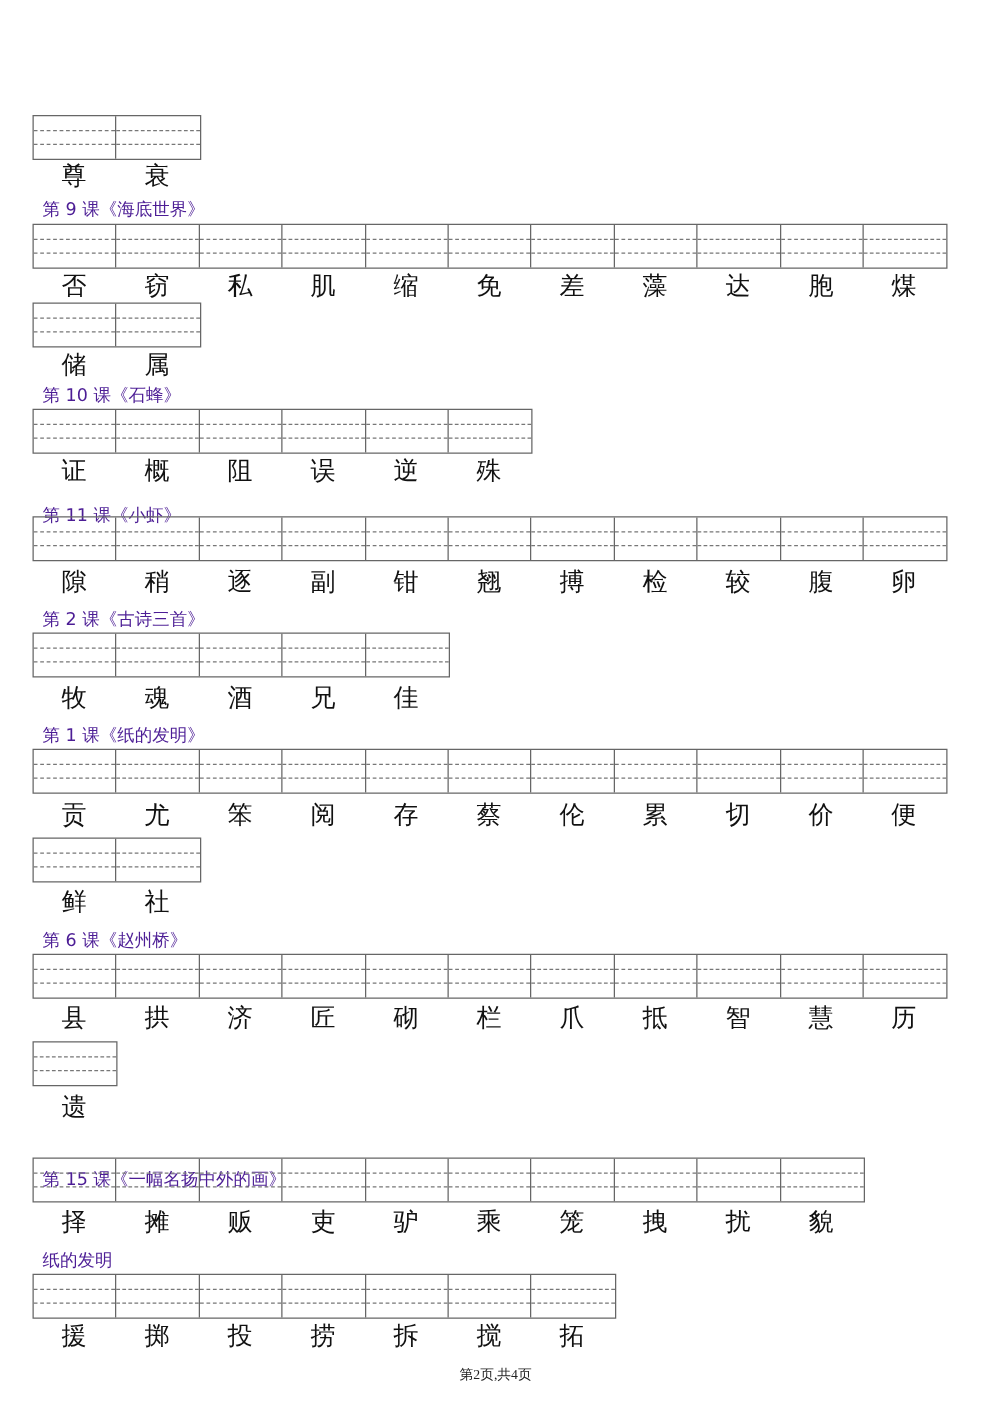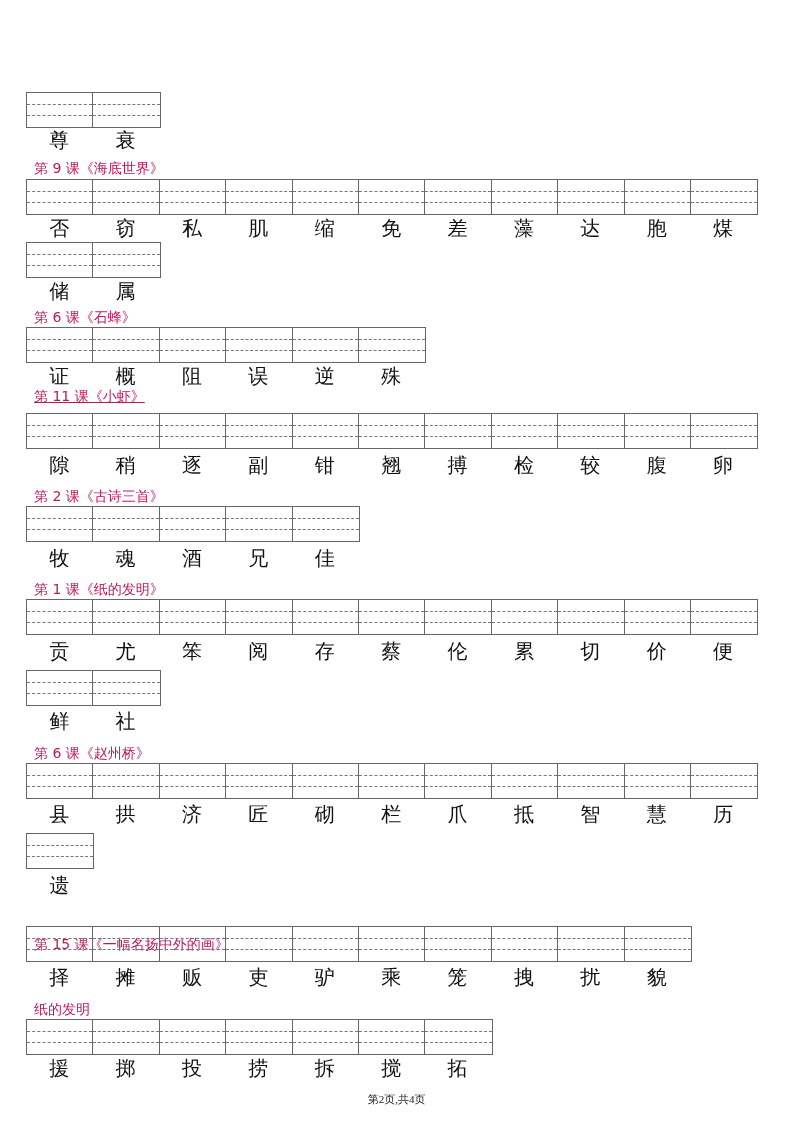--- a/index.html
+++ b/index.html
@@ -1,19 +1,19 @@
 <!DOCTYPE html>
 <html><head>
 <meta charset="utf-8">
 <style>
   html, body { margin:0; padding:0; background:#ffffff; }
   body { width:793px; height:1122px; position:relative; overflow:hidden;
          font-family:"DejaVu Serif","Liberation Serif",serif; color:#111; }
   .title { position:absolute; left:34px; font-family:"DejaVu Sans","Liberation Sans",sans-serif;
-           font-size:14px; color:#be185d; line-height:16px; white-space:nowrap; }
+           font-size:14px; color:#4c1d95; line-height:16px; white-space:nowrap; }
   .grid { position:absolute; left:26px; height:36px; display:flex;
           border:1px solid #666; box-sizing:border-box; }
   .cell { width:66.4px; height:100%; box-sizing:border-box; border-right:1px solid #666; position:relative; }
   .cell:last-child { border-right:none; }
   .cell::before, .cell::after { content:""; position:absolute; left:0; right:0; border-top:1px dashed #777; }
   .cell::before { top:11px; }
   .cell::after { top:22px; }
   .chars { position:absolute; left:26px; display:flex; }
   .ch { width:66.4px; text-align:center; font-size:20px; line-height:24px; }
   .footer { position:absolute; left:0; width:793px; top:1092px; text-align:center;
@@ -59,38 +59,38 @@
       <div class="ch">煤</div>
     </div>
     <div class="grid" style="top: 242px;">
       <div class="cell"></div>
       <div class="cell"></div>
     </div>
     <div class="chars" style="top: 279px;">
       <div class="ch">储</div>
       <div class="ch">属</div>
     </div>
-    <div class="title" style="top: 309px;">第 6 课《石蜂》</div>
+    <div class="title" style="top: 309px;">第 10 课《石蜂》</div>
     <div class="grid" style="top: 327px;">
       <div class="cell"></div>
       <div class="cell"></div>
       <div class="cell"></div>
       <div class="cell"></div>
       <div class="cell"></div>
       <div class="cell"></div>
     </div>
     <div class="chars" style="top: 364px;">
       <div class="ch">证</div>
       <div class="ch">概</div>
       <div class="ch">阻</div>
       <div class="ch">误</div>
       <div class="ch">逆</div>
       <div class="ch">殊</div>
     </div>
-    <div class="title" style="top: 388px; text-decoration: underline;">第 11 课《小虾》</div>
+    <div class="title" style="top: 405px;">第 11 课《小虾》</div>
     <div class="grid" style="top: 413px;">
       <div class="cell"></div>
       <div class="cell"></div>
       <div class="cell"></div>
       <div class="cell"></div>
       <div class="cell"></div>
       <div class="cell"></div>
       <div class="cell"></div>
       <div class="cell"></div>
       <div class="cell"></div>

